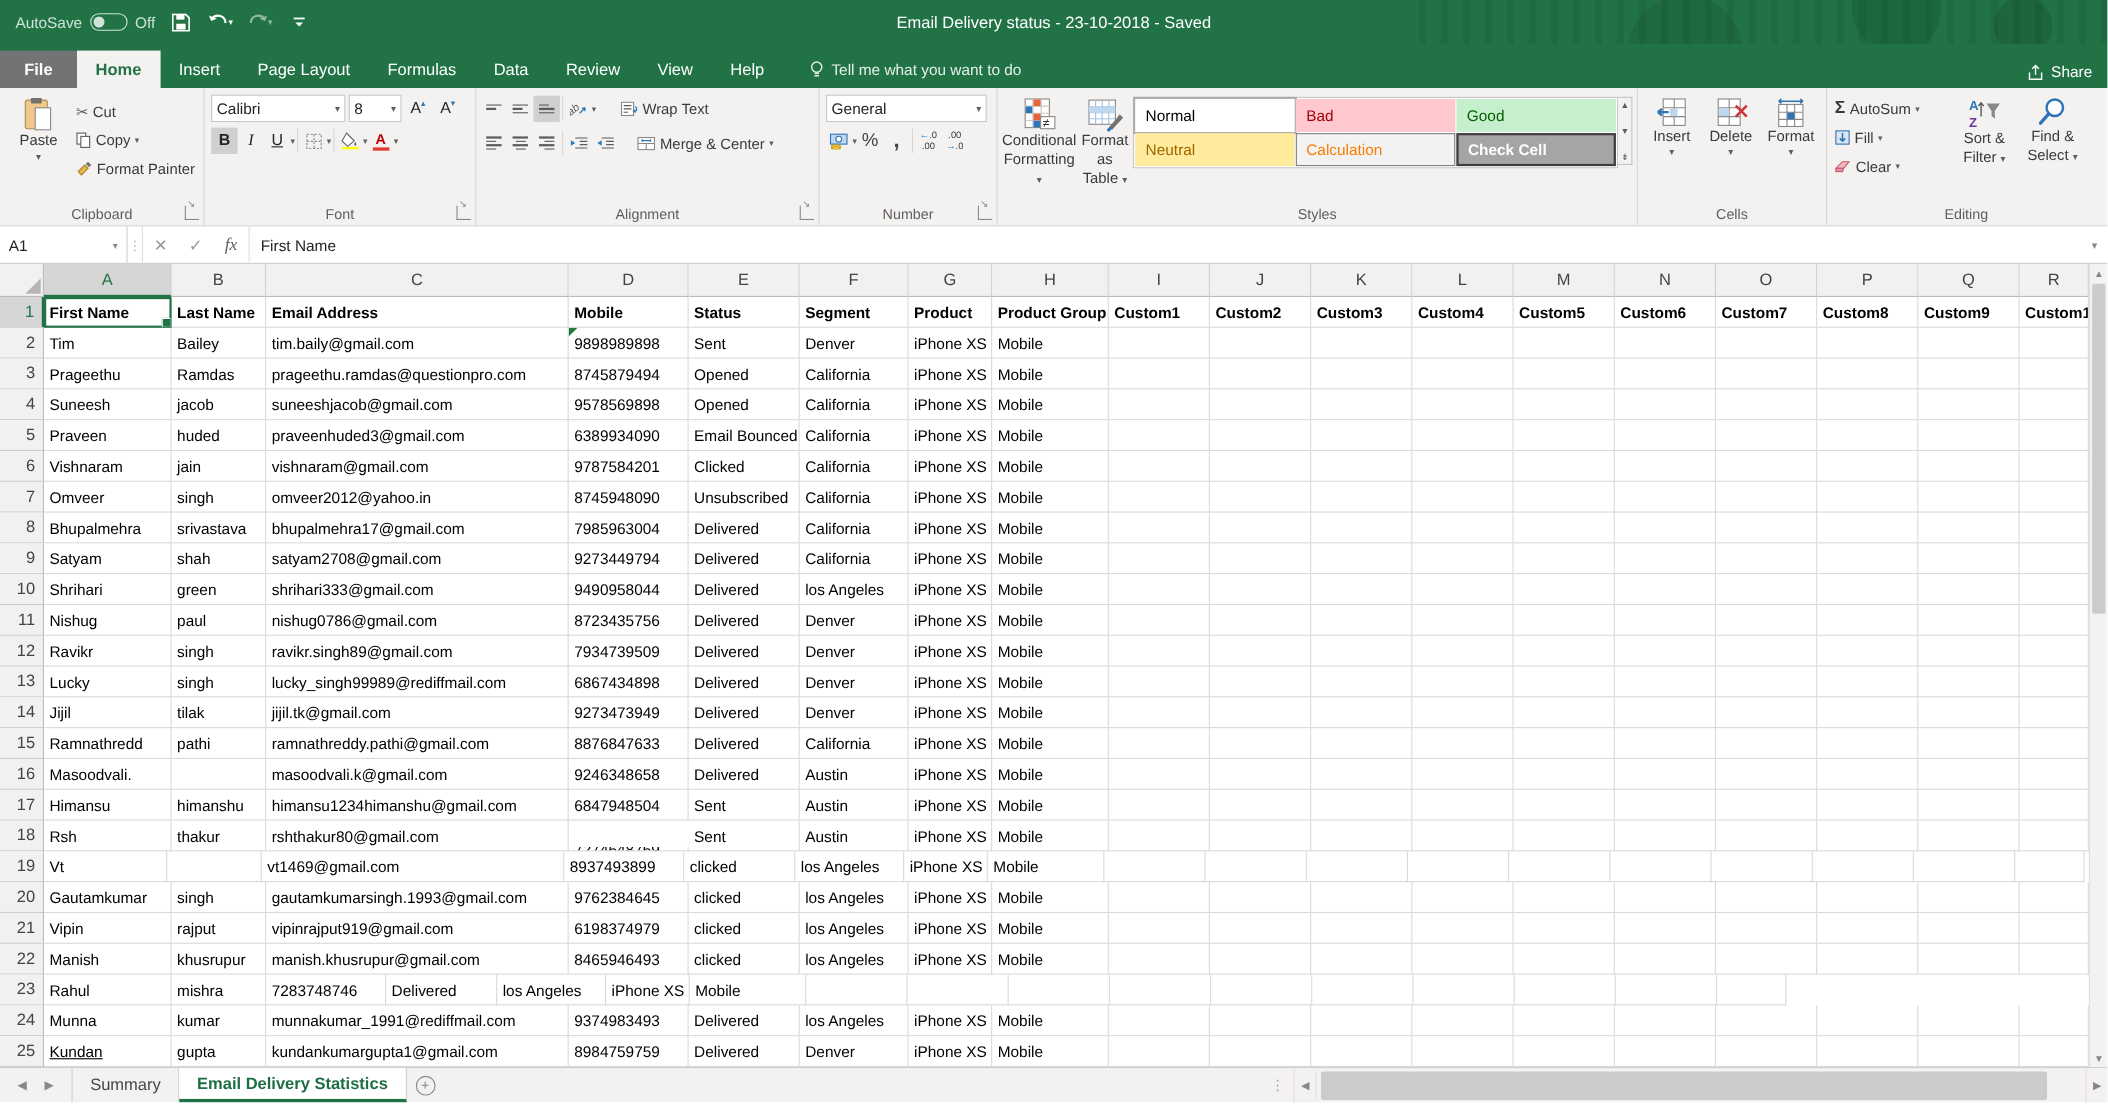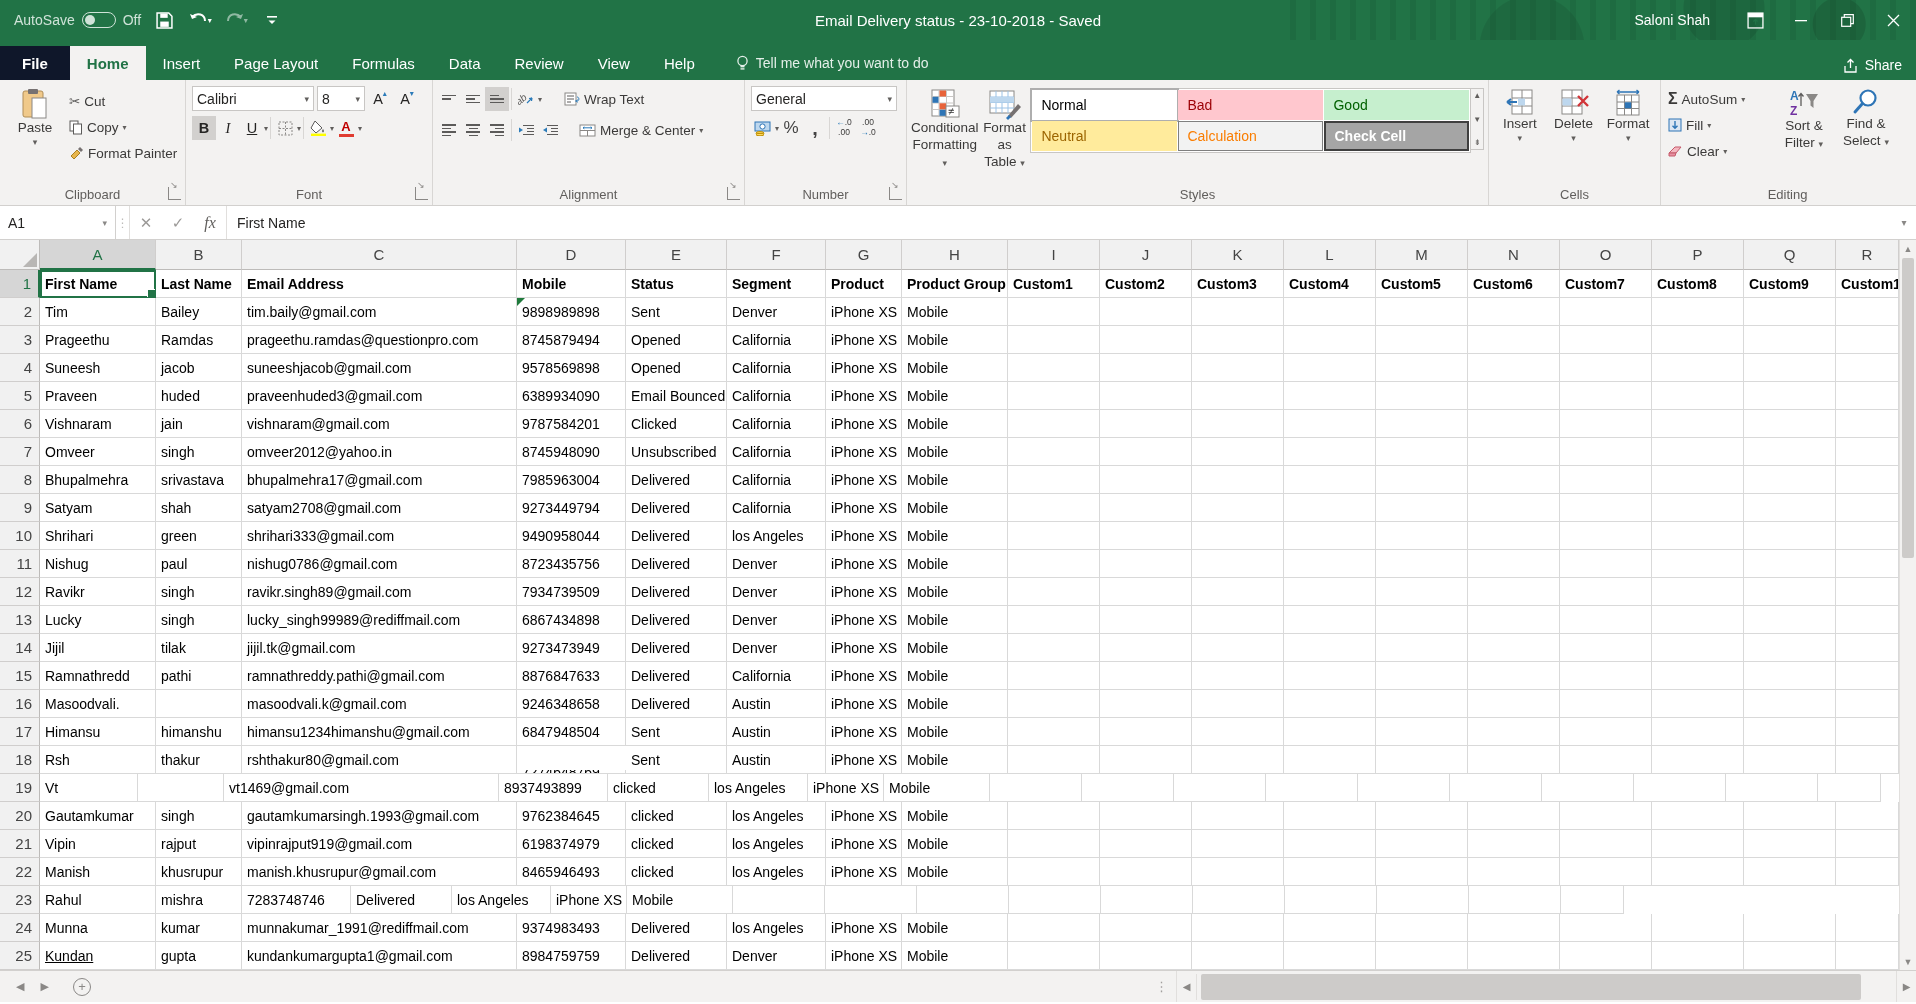--- a/index.html
+++ b/index.html
@@ -24,21 +24,21 @@
   .qbtn { width:26px; height:26px; display:flex; align-items:center; justify-content:center; color:#fff; }
   .qbtn.dim { opacity:.5; }
   .tb-title { position:absolute; left:0; right:0; text-align:center; font-size:15px; color:#fff; z-index:1; }
   .tb-right { margin-left:auto; display:flex; align-items:center; z-index:2; }
   .tb-user { font-size:14px; margin-right:22px; }
   .winbtn { width:46px; height:40px; display:flex; align-items:center; justify-content:center; font-size:15px; }
 
   
   .tabsrow { height:40px; background:#217346; display:flex; align-items:flex-end; position:relative; }
   .rtab { padding:9px 17px; font-size:15px; color:#fff; height:34px; }
-  .rtab.file { background:#0f172a; font-weight:bold; padding:9px 22px; }
+  .rtab.file { background:#737373; font-weight:bold; padding:9px 22px; }
   .rtab.active { background:#f3f2f1; color:#217346; font-weight:bold; }
   .tellme { display:flex; align-items:center; gap:7px; color:#e4efe9; font-size:14px; margin-left:24px; padding-bottom:9px; }
   .share { position:absolute; right:14px; bottom:7px; display:flex; gap:6px; align-items:center; color:#fff; font-size:14px; }
 
   
   .ribbon { height:126px; background:#f3f2f1; border-bottom:1px solid #d2d0ce; display:flex; }
   .rgroup { position:relative; display:flex; flex-direction:column; border-right:1px solid #d8d6d4; padding:4px 4px 0 4px; }
   .rg-body { flex:1; display:flex; align-items:flex-start; }
   .rg-label { height:22px; font-size:13px; color:#605e5c; text-align:center; display:flex; align-items:center; justify-content:center; gap:6px; }
   .launcher { width:13px; height:13px; border-left:1px solid #8a8886; border-bottom:1px solid #8a8886; position:absolute; right:4px; bottom:5px; }
@@ -152,46 +152,20 @@
       <span class="caretsm" style="color:#fff">▾</span>
     </div>
     <div class="qbtn">
       <svg width="12" height="12" viewBox="0 0 12 12">
           <rect x="1" y="2" width="10" height="1.6" fill="#fff"></rect>
           <path d="M2.5 6.5 L6 10 L9.5 6.5 Z" fill="#fff"></path>
         </svg>
     </div>
   </div>
   <div class="tb-title">Email Delivery status - 23-10-2018 - Saved</div>
-  <div class="tb-right">
-    <span class="tb-user">Saloni Shah</span>
-    <div class="winbtn">
-      <svg width="17" height="17" viewBox="0 0 16 16">
-          <rect x="1" y="1" width="14" height="14" fill="none" stroke="#fff" stroke-width="1.2"></rect>
-          <rect x="1" y="1" width="14" height="4" fill="#fff"></rect>
-          <path d="M8 12 L8 7 M6 9 L8 7 L10 9" stroke="#217346" stroke-width="1.2" fill="none"></path>
-        </svg>
-    </div>
-    <div class="winbtn">
-      <svg width="12" height="12" viewBox="0 0 12 12">
-          <rect x="0" y="6" width="12" height="1.3" fill="#fff"></rect>
-        </svg>
-    </div>
-    <div class="winbtn">
-      <svg width="13" height="13" viewBox="0 0 13 13">
-          <rect x="0.7" y="3.3" width="9" height="9" fill="none" stroke="#fff" stroke-width="1.2"></rect>
-          <path d="M3.3 3.3 V0.7 H12.3 V9.7 H9.7" fill="none" stroke="#fff" stroke-width="1.2"></path>
-        </svg>
-    </div>
-    <div class="winbtn">
-      <svg width="13" height="13" viewBox="0 0 13 13">
-          <path d="M1 1 L12 12 M12 1 L1 12" stroke="#fff" stroke-width="1.3"></path>
-        </svg>
-    </div>
-  </div>
 </div>
 
 <div class="tabsrow">
   <div id="ribbon-tabs" style="display:flex;">
       <div class="rtab file">File</div>
       <div class="rtab active">Home</div>
       <div class="rtab">Insert</div>
       <div class="rtab">Page Layout</div>
       <div class="rtab">Formulas</div>
       <div class="rtab">Data</div>
@@ -998,21 +972,21 @@
           <div class="gcellv" style="width: 92px;"></div>
           <div class="gcellv" style="width: 92px;"></div>
           <div class="gcellv" style="width: 92px;"></div>
           <div class="gcellv" style="width: 92px;"></div>
           <div class="gcellv" style="width: 92px;"></div>
           <div class="gcellv" style="width: 92px;"></div>
           <div class="gcellv" style="width: 63px;"></div>
         </div>
         <div class="grow">
           <div class="rnum">19</div>
-          <div class="gcellv" style="width: 98px;">Vt</div>
+          <div class="gcellv" style="width: 112px;">Vt</div>
           <div class="gcellv" style="width: 86px;"></div>
           <div class="gcellv" style="width: 275px;">vt1469@gmail.com</div>
           <div class="gcellv" style="width: 109px;">8937493899</div>
           <div class="gcellv" style="width: 101px;">clicked</div>
           <div class="gcellv" style="width: 99px;">los Angeles</div>
           <div class="gcellv" style="width: 76px;">iPhone XS</div>
           <div class="gcellv" style="width: 106px;">Mobile</div>
           <div class="gcellv" style="width: 92px;"></div>
           <div class="gcellv" style="width: 92px;"></div>
           <div class="gcellv" style="width: 92px;"></div>
@@ -1157,20 +1131,24 @@
     <div class="vspace"></div>
     <div class="vbtn">▼</div>
   </div>
 </div>
 
 <div class="sheetbar">
   <div class="snav">
     <span>◀</span>
     <span>▶</span>
   </div>
+  <div id="sheet-tabs" style="display:flex">
+      <div class="stab first">Summary</div>
+      <div class="stab active">Email Delivery Statistics</div>
+    </div>
   <div class="addsheet">
       <span class="circ">+</span>
     </div>
   <div class="hscrollzone">
     <div class="hdots">⋮</div>
     <div class="hbtn">◀</div>
     <div class="htrack">
         <div class="hthumb"></div>
       </div>
     <div class="hbtn">▶</div>

